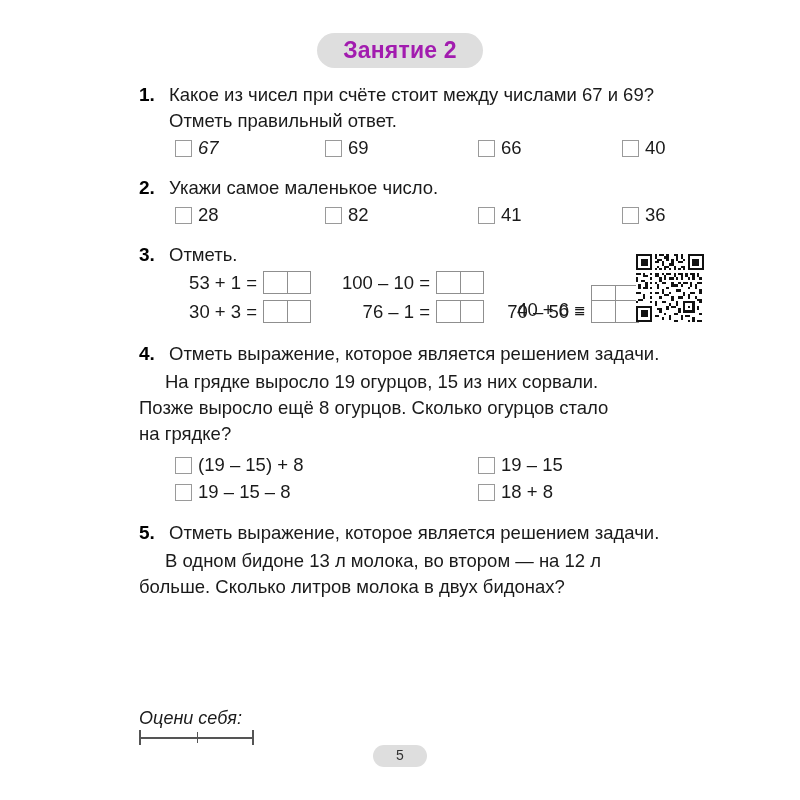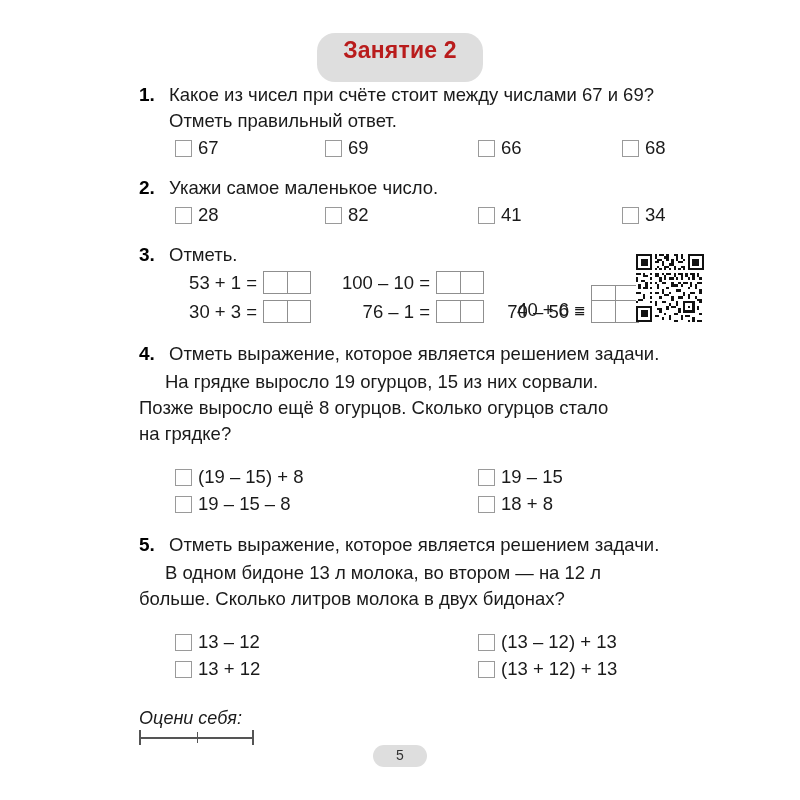--- a/index.html
+++ b/index.html
@@ -26,25 +26,25 @@
   .title-wrap {
     position: absolute;
     left: 0; top: 33px;
     width: 800px;
     text-align: center;
   }
   .title-pill {
     display: inline-block;
     background: #dedede;
     border-radius: 18px;
-    padding: 6px 26px 20px 26px;
+    padding: 6px 26px 6px 26px;
     font-size: 23px;
     font-weight: bold;
     letter-spacing: 0.2px;
-    color: #b91c1c;
+    color: #a21caf;
     line-height: 1.0;
   }
 
   
   .content {
     position: absolute;
     left: 139px;
     top: 82px;
     width: 540px;
   }
@@ -102,21 +102,21 @@
     height: 15px;
     border: 1.4px solid #9a9a9a;
     background: #fff;
     flex: 0 0 15px;
     margin-right: 6px;
   }
 
   
   .opts2 {
     position: relative;
-    margin-top: 18px;
+    margin-top: 6px;
     text-decoration: underline;
   }
   .opts2 .row {
     position: relative;
     height: 27px;
   }
   .opts2 .opt { top: 2px; }
 
   
   .calc {
@@ -232,35 +232,35 @@
   </div>
 
   <div class="content">
 
     <div class="q">
       <div class="q-head">
         <div class="q-num">1.</div>
         <div class="q-body">Какое из чисел при счёте стоит между числами 67 и 69? Отметь правильный ответ.</div>
       </div>
       <div class="opts">
-        <div class="opt" style="left:36px;">
+        <div class="opt" style="left:36px;font-style:italic;">
           <span class="cbox"></span>
           <span>67</span>
         </div>
         <div class="opt" style="left:186px;">
           <span class="cbox"></span>
           <span>69</span>
         </div>
         <div class="opt" style="left:339px;">
           <span class="cbox"></span>
           <span>66</span>
         </div>
         <div class="opt" style="left:483px;">
           <span class="cbox"></span>
-          <span>68</span>
+          <span>40</span>
         </div>
       </div>
     </div>
 
     <div class="q" style="margin-top:9px;">
       <div class="q-head">
         <div class="q-num">2.</div>
         <div class="q-body">Укажи самое маленькое число.</div>
       </div>
       <div class="opts">
@@ -271,21 +271,21 @@
         <div class="opt" style="left:186px;">
           <span class="cbox"></span>
           <span>82</span>
         </div>
         <div class="opt" style="left:339px;">
           <span class="cbox"></span>
           <span>41</span>
         </div>
         <div class="opt" style="left:483px;">
           <span class="cbox"></span>
-          <span>34</span>
+          <span>36</span>
         </div>
       </div>
     </div>
 
     <div class="q" style="margin-top:9px;">
       <div class="q-head">
         <div class="q-num">3.</div>
         <div class="q-body">Отметь.</div>
       </div>
       <div class="calc">
@@ -361,42 +361,20 @@
     <div class="q" style="margin-top:13px;">
       <div class="q-head">
         <div class="q-num">5.</div>
         <div class="q-body justify">Отметь выражение, которое является решением задачи.</div>
       </div>
       <div class="para">
         <span class="indent"></span><span>В одном бидоне 13 л молока, во втором — на 12 л</span>
       </div>
       <div class="para last" style="margin-top:0;">
         <span>больше. Сколько литров молока в двух бидонах?</span>
-      </div>
-      <div class="opts2">
-        <div class="row">
-          <div class="opt" style="left:36px;">
-            <span class="cbox"></span>
-            <span>13 – 12</span>
-          </div>
-          <div class="opt" style="left:339px;">
-            <span class="cbox"></span>
-            <span>(13 – 12) + 13</span>
-          </div>
-        </div>
-        <div class="row">
-          <div class="opt" style="left:36px;">
-            <span class="cbox"></span>
-            <span>13 + 12</span>
-          </div>
-          <div class="opt" style="left:339px;">
-            <span class="cbox"></span>
-            <span>(13 + 12) + 13</span>
-          </div>
-        </div>
       </div>
     </div>
 
   </div>
 
   <div class="qr">
     <svg width="68" height="68" viewBox="0 0 29 29" shape-rendering="crispEdges">
       <rect width="29" height="29" fill="#ffffff"></rect>
       <g fill="#111111">
 

